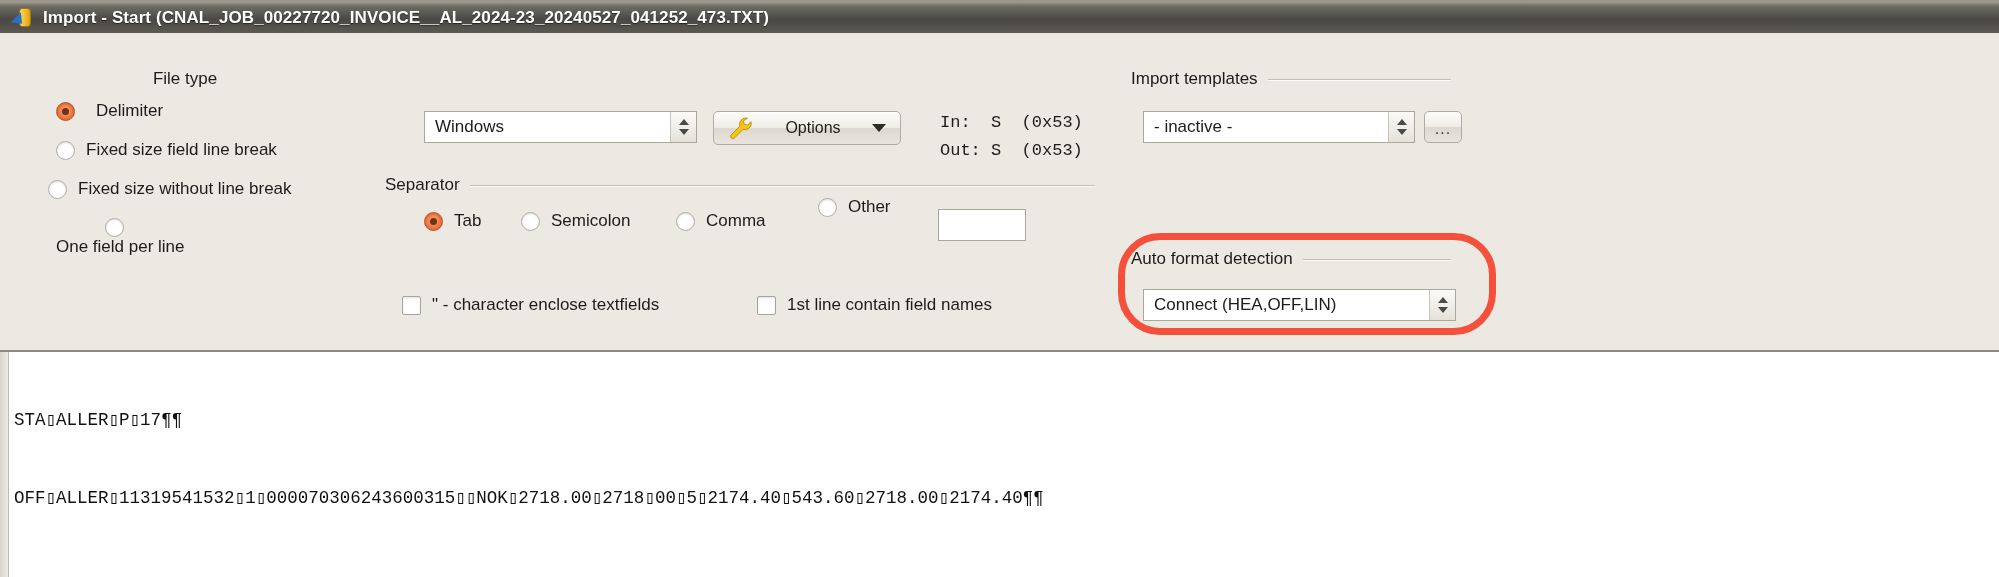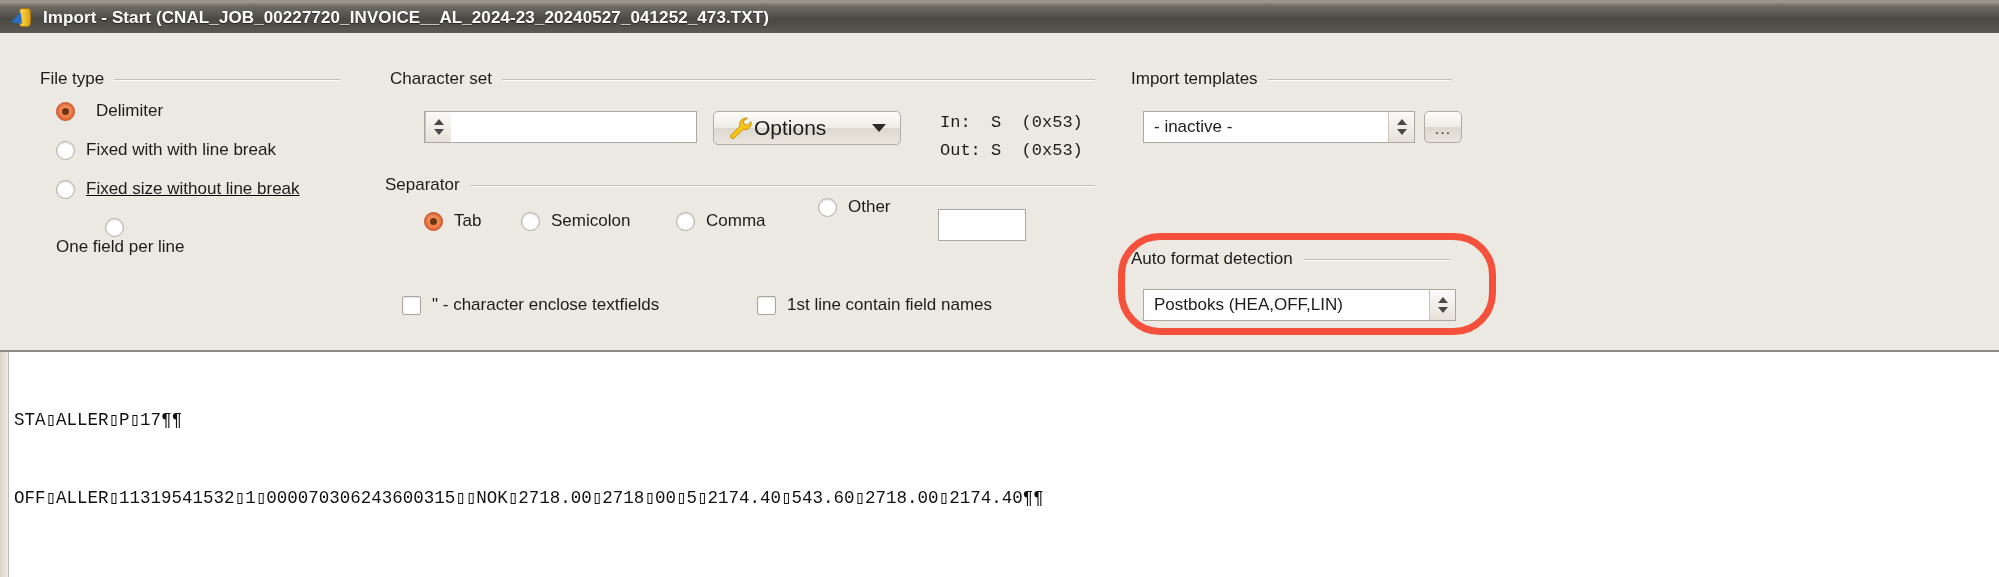--- a/index.html
+++ b/index.html
@@ -212,24 +212,24 @@
     position: absolute;
     background: linear-gradient(to bottom, #fdfdfc 0%, #f0ede7 48%, #ddd8cf 52%, #e9e5de 100%);
     border: 1px solid #b0aca3;
     border-radius: 5px;
     box-sizing: border-box;
     display: flex;
     align-items: center;
     box-shadow: inset 0 1px 0 #ffffff;
   }
   .btn-label {
-    font-size: 21px;
+    font-size: 16px;
     color: #1c1c1c;
     flex: 1 1 auto;
-    text-align: left;
+    text-align: center;
     white-space: nowrap;
   }
   .wrench {
     flex: 0 0 auto;
     width: 26px;
     height: 26px;
     margin-left: 14px;
     position: relative;
   }
   .caret-down {
@@ -315,48 +315,45 @@
   <div class="titlebar">
     <div class="title-icon">
       <div class="barrel"></div>
       <div class="arrow"></div>
     </div>
     <div class="title-text">Import - Start (CNAL_JOB_00227720_INVOICE__AL_2024-23_20240527_041252_473.TXT)</div>
   </div>
 
   <div class="panel">
 
-    <div class="group-head" style="left:40px; top:36px; width:300px;">
+    <div class="group-head" style="left:40px; top:36px; width:300px;flex-direction:column;">
       <span class="g-label">File type</span>
       <span class="g-rule"></span>
     </div>
 
     <div class="radio-row" style="left:56px; top:68px;gap:10px;">
       <span class="radio checked"></span>
       <span class="radio-label">Delimiter</span>
     </div>
     <div class="radio-row" style="left:56px; top:107px;">
       <span class="radio"></span>
-      <span class="radio-label">Fixed with with line break</span>
-    </div>
-    <div class="radio-row" style="left:56px; top:146px;text-decoration:underline;">
+      <span class="radio-label">Fixed size field line break</span>
+    </div>
+    <div class="radio-row" style="left:48px; top:146px;">
       <span class="radio"></span>
       <span class="radio-label">Fixed size without line break</span>
     </div>
     <div class="radio-row" style="left:56px; top:185px;flex-direction:column;">
       <span class="radio"></span>
       <span class="radio-label">One field per line</span>
     </div>
 
-    <div class="group-head" style="left:390px; top:36px; width:705px;">
-      <span class="g-label">Character set</span>
-      <span class="g-rule"></span>
-    </div>
 
     <div class="combo" style="left:424px; top:78px; width:273px;">
+      <span class="combo-value">Windows</span>
       <span class="spin">
         <span class="tri-up"></span>
         <span class="tri-down"></span>
       </span>
     </div>
 
     <div class="btn" style="left:713px; top:78px; width:188px; height:34px;">
       <span class="wrench">
         <svg width="26" height="26" viewBox="0 0 26 26">
           <path d="M19.5 3.2a6.3 6.3 0 0 0-7.6 8.0L3.6 19.4a2.3 2.3 0 1 0 3.2 3.2l8.2-8.2a6.3 6.3 0 0 0 8.0-7.7l-3.5 3.5-3.3-0.9-0.9-3.3z" fill="#f7c51a" stroke="#c79206" stroke-width="1"></path>
@@ -415,21 +412,21 @@
     </div>
 
     <div class="btn-ellipsis" style="left:1424px; top:78px; width:38px; height:32px;">...</div>
 
     <div class="group-head" style="left:1131px; top:216px; width:320px;">
       <span class="g-label">Auto format detection</span>
       <span class="g-rule"></span>
     </div>
 
     <div class="combo" style="left:1143px; top:256px; width:313px;">
-      <span class="combo-value">Postboks (HEA,OFF,LIN)</span>
+      <span class="combo-value">Connect (HEA,OFF,LIN)</span>
       <span class="spin">
         <span class="tri-up"></span>
         <span class="tri-down"></span>
       </span>
     </div>
 
     <div class="annot-ring" style="left:1118px; top:200px; width:378px; height:102px;"></div>
 
     <div class="preview" style="top:317px; height:227px;">
       <div class="preview-scroll"></div>

